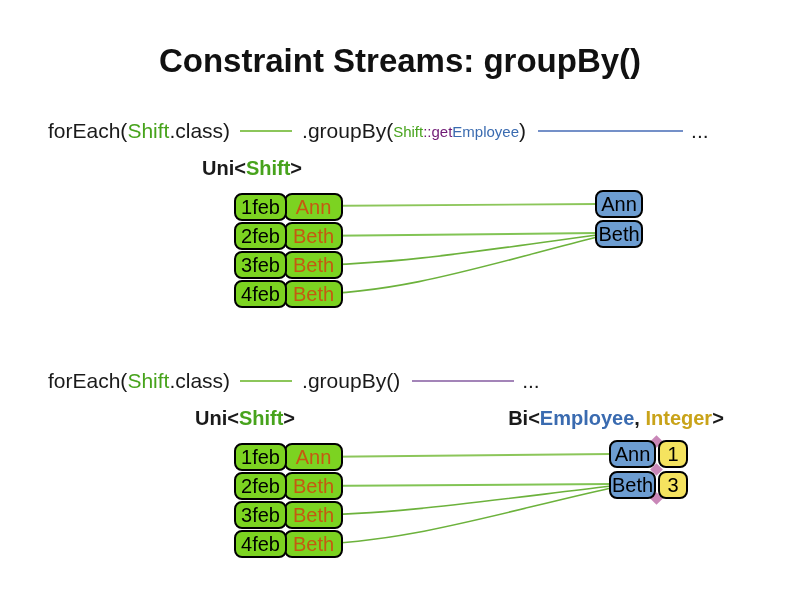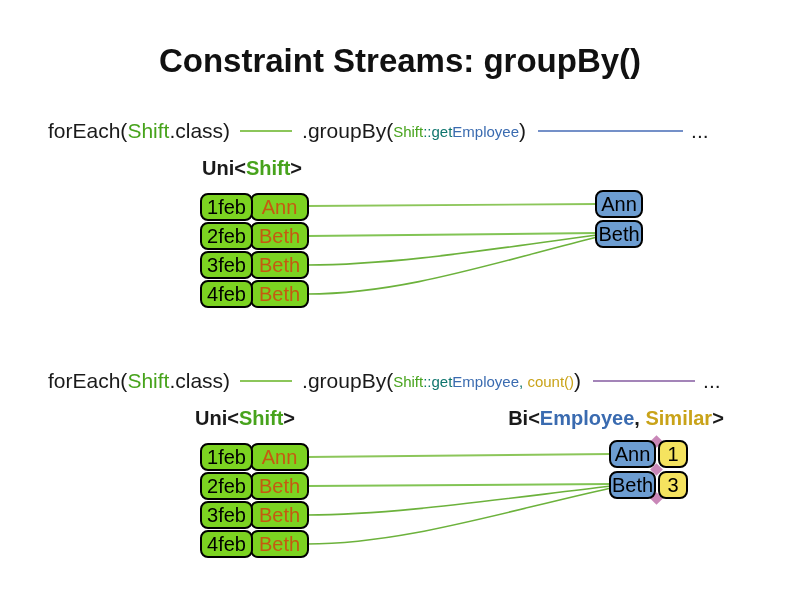--- a/index.html
+++ b/index.html
@@ -12,35 +12,35 @@
   .subtitle { position:absolute; top:69px; left:0; width:100%; text-align:center;
               font-size:14px; color:#111; }
 
   
   .code-line { position:absolute; left:48px; height:26px; display:flex; align-items:center; }
   .code-lg { font-size:21px; color:#1a1a1a; white-space:pre; }
   .code-sm { font-size:15px; white-space:pre; }
   .c-green  { color:#47A31C; }
   .c-blue   { color:#3A6BB0;margin-top:28px; }
   .c-gold   { color:#C9A319; }
-  .c-black  { color:#0f766e;text-align:center; }
+  .c-black  { color:#701a75;text-align:center; }
   .hline { height:2px; }
   .hl-green  { width:52px;  background:#8CC65A; margin:0 10px; }
   .hl-blue   { width:145px; background:#7490C8; margin:0 8px 0 12px; }
   .hl-purple { width:102px; background:#A384B8; margin:0 8px 0 12px; }
 
   
   .type-label { position:absolute; font-size:20px; white-space:pre; transform:translateX(-50%);font-weight:bold; }
 
   
   .shift-table { position:absolute; left:200px; }
   .shift-row { display:flex; height:29px; }
   .cell { box-sizing:border-box; height:28px; border:2px solid #000; border-radius:8px;
           background:#7CD321; display:flex; align-items:center; justify-content:center;
-          font-size:20px; }
+          font-size:20px;margin-left:34px; }
   .cell-date { width:53px; z-index:2; color:#000; }
   .cell-name { width:59px; margin-left:-3px; z-index:1; color:#C55A11; }
 
   
   .rbox { position:absolute; box-sizing:border-box; height:28px; border:2px solid #000;
           border-radius:8px; display:flex; align-items:center; justify-content:center;
           font-size:20px; color:#000; z-index:2; }
   .rbox-blue { background:#6D9DD1; width:48px; }
   .rbox-yellow { background:#F5E35F; width:30px; }
   .diamond { position:absolute; width:9px; height:9px; background:#C987B8;
@@ -100,29 +100,28 @@
     </div>
   </div>
 
   <div class="rbox rbox-blue" style="left:595px; top:190px;">Ann</div>
   <div class="rbox rbox-blue" style="left:595px; top:220px;">Beth</div>
 
   <div class="code-line" style="top:368px;">
     <span class="code-lg"><span>forEach(</span><span class="c-green">Shift</span><span>.class)</span></span>
     <div class="hline hl-green"></div>
     <span class="code-lg">.groupBy(</span>
-    <span class="code-sm"><span class="c-green">Shift</span><span class="c-black">::get</span><span class="c-blue">Employee</span><span class="c-black">, </span><span class="c-gold">count()</span></span>
     <span class="code-lg">)</span>
     <div class="hline hl-purple"></div>
     <span class="code-lg">...</span>
   </div>
 
   <div class="type-label" style="top:407px; left:245px;"><span>Uni&lt;</span><span class="c-green">Shift</span><span>&gt;</span></div>
 
-  <div class="type-label" style="top:407px; left:616px;"><span>Bi&lt;</span><span class="c-blue">Employee</span><span>, </span><span class="c-gold">Similar</span><span>&gt;</span></div>
+  <div class="type-label" style="top:407px; left:616px;"><span>Bi&lt;</span><span class="c-blue">Employee</span><span>, </span><span class="c-gold">Integer</span><span>&gt;</span></div>
 
   <div class="shift-table" style="top:443px;">
     <div class="shift-row">
       <div class="cell cell-date">1feb</div>
       <div class="cell cell-name">Ann</div>
     </div>
     <div class="shift-row">
       <div class="cell cell-date">2feb</div>
       <div class="cell cell-name">Beth</div>
     </div>

